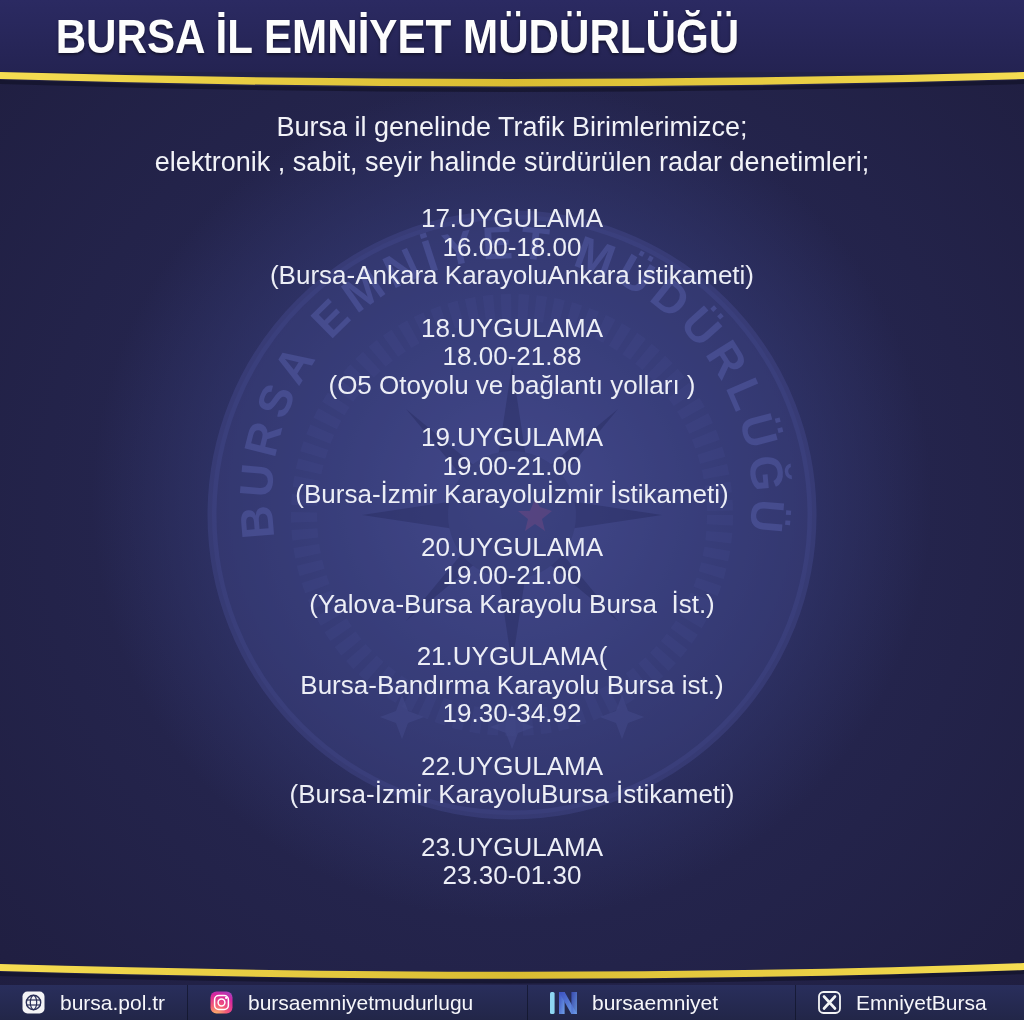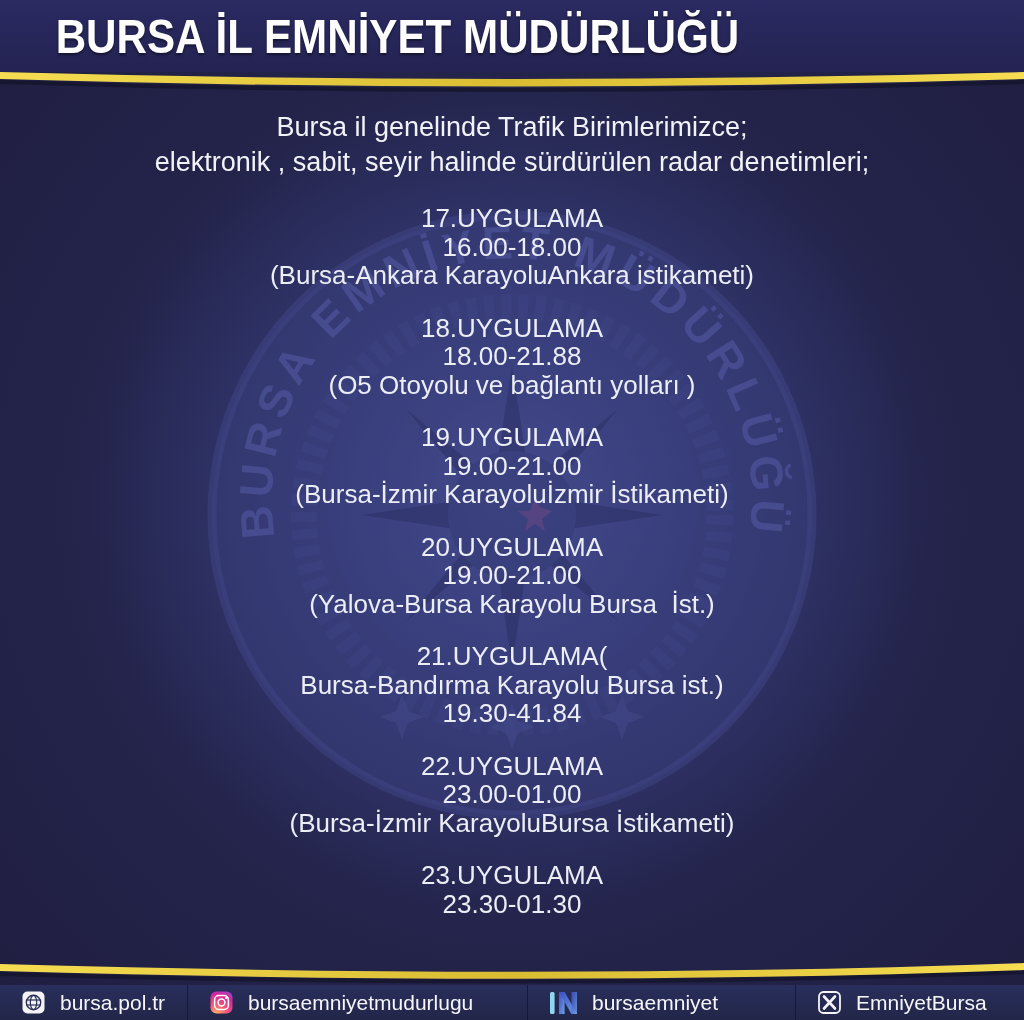--- a/index.html
+++ b/index.html
@@ -128,25 +128,24 @@
       <div class="line">(Bursa-İzmir Karayoluİzmir İstikameti)</div>
     </div>
     <div class="entry">
       <div class="line">20.UYGULAMA</div>
       <div class="line">19.00-21.00</div>
       <div class="line">(Yalova-Bursa Karayolu Bursa  İst.)</div>
     </div>
     <div class="entry">
       <div class="line">21.UYGULAMA(</div>
       <div class="line">Bursa-Bandırma Karayolu Bursa ist.)</div>
-      <div class="line">19.30-41.84</div>
+      <div class="line">19.30-34.92</div>
     </div>
     <div class="entry">
       <div class="line">22.UYGULAMA</div>
-      <div class="line">23.00-01.00</div>
       <div class="line">(Bursa-İzmir KarayoluBursa İstikameti)</div>
     </div>
     <div class="entry">
       <div class="line">23.UYGULAMA</div>
       <div class="line">23.30-01.30</div>
     </div>
   </div>
 
   <svg class="gold-line gold-bottom" viewBox="0 0 1024 26">
     <path d="M0,10 Q560,26 1024,8 L1024,12 Q560,30 0,14 Z" fill="#12122a" opacity="0.7"></path>

